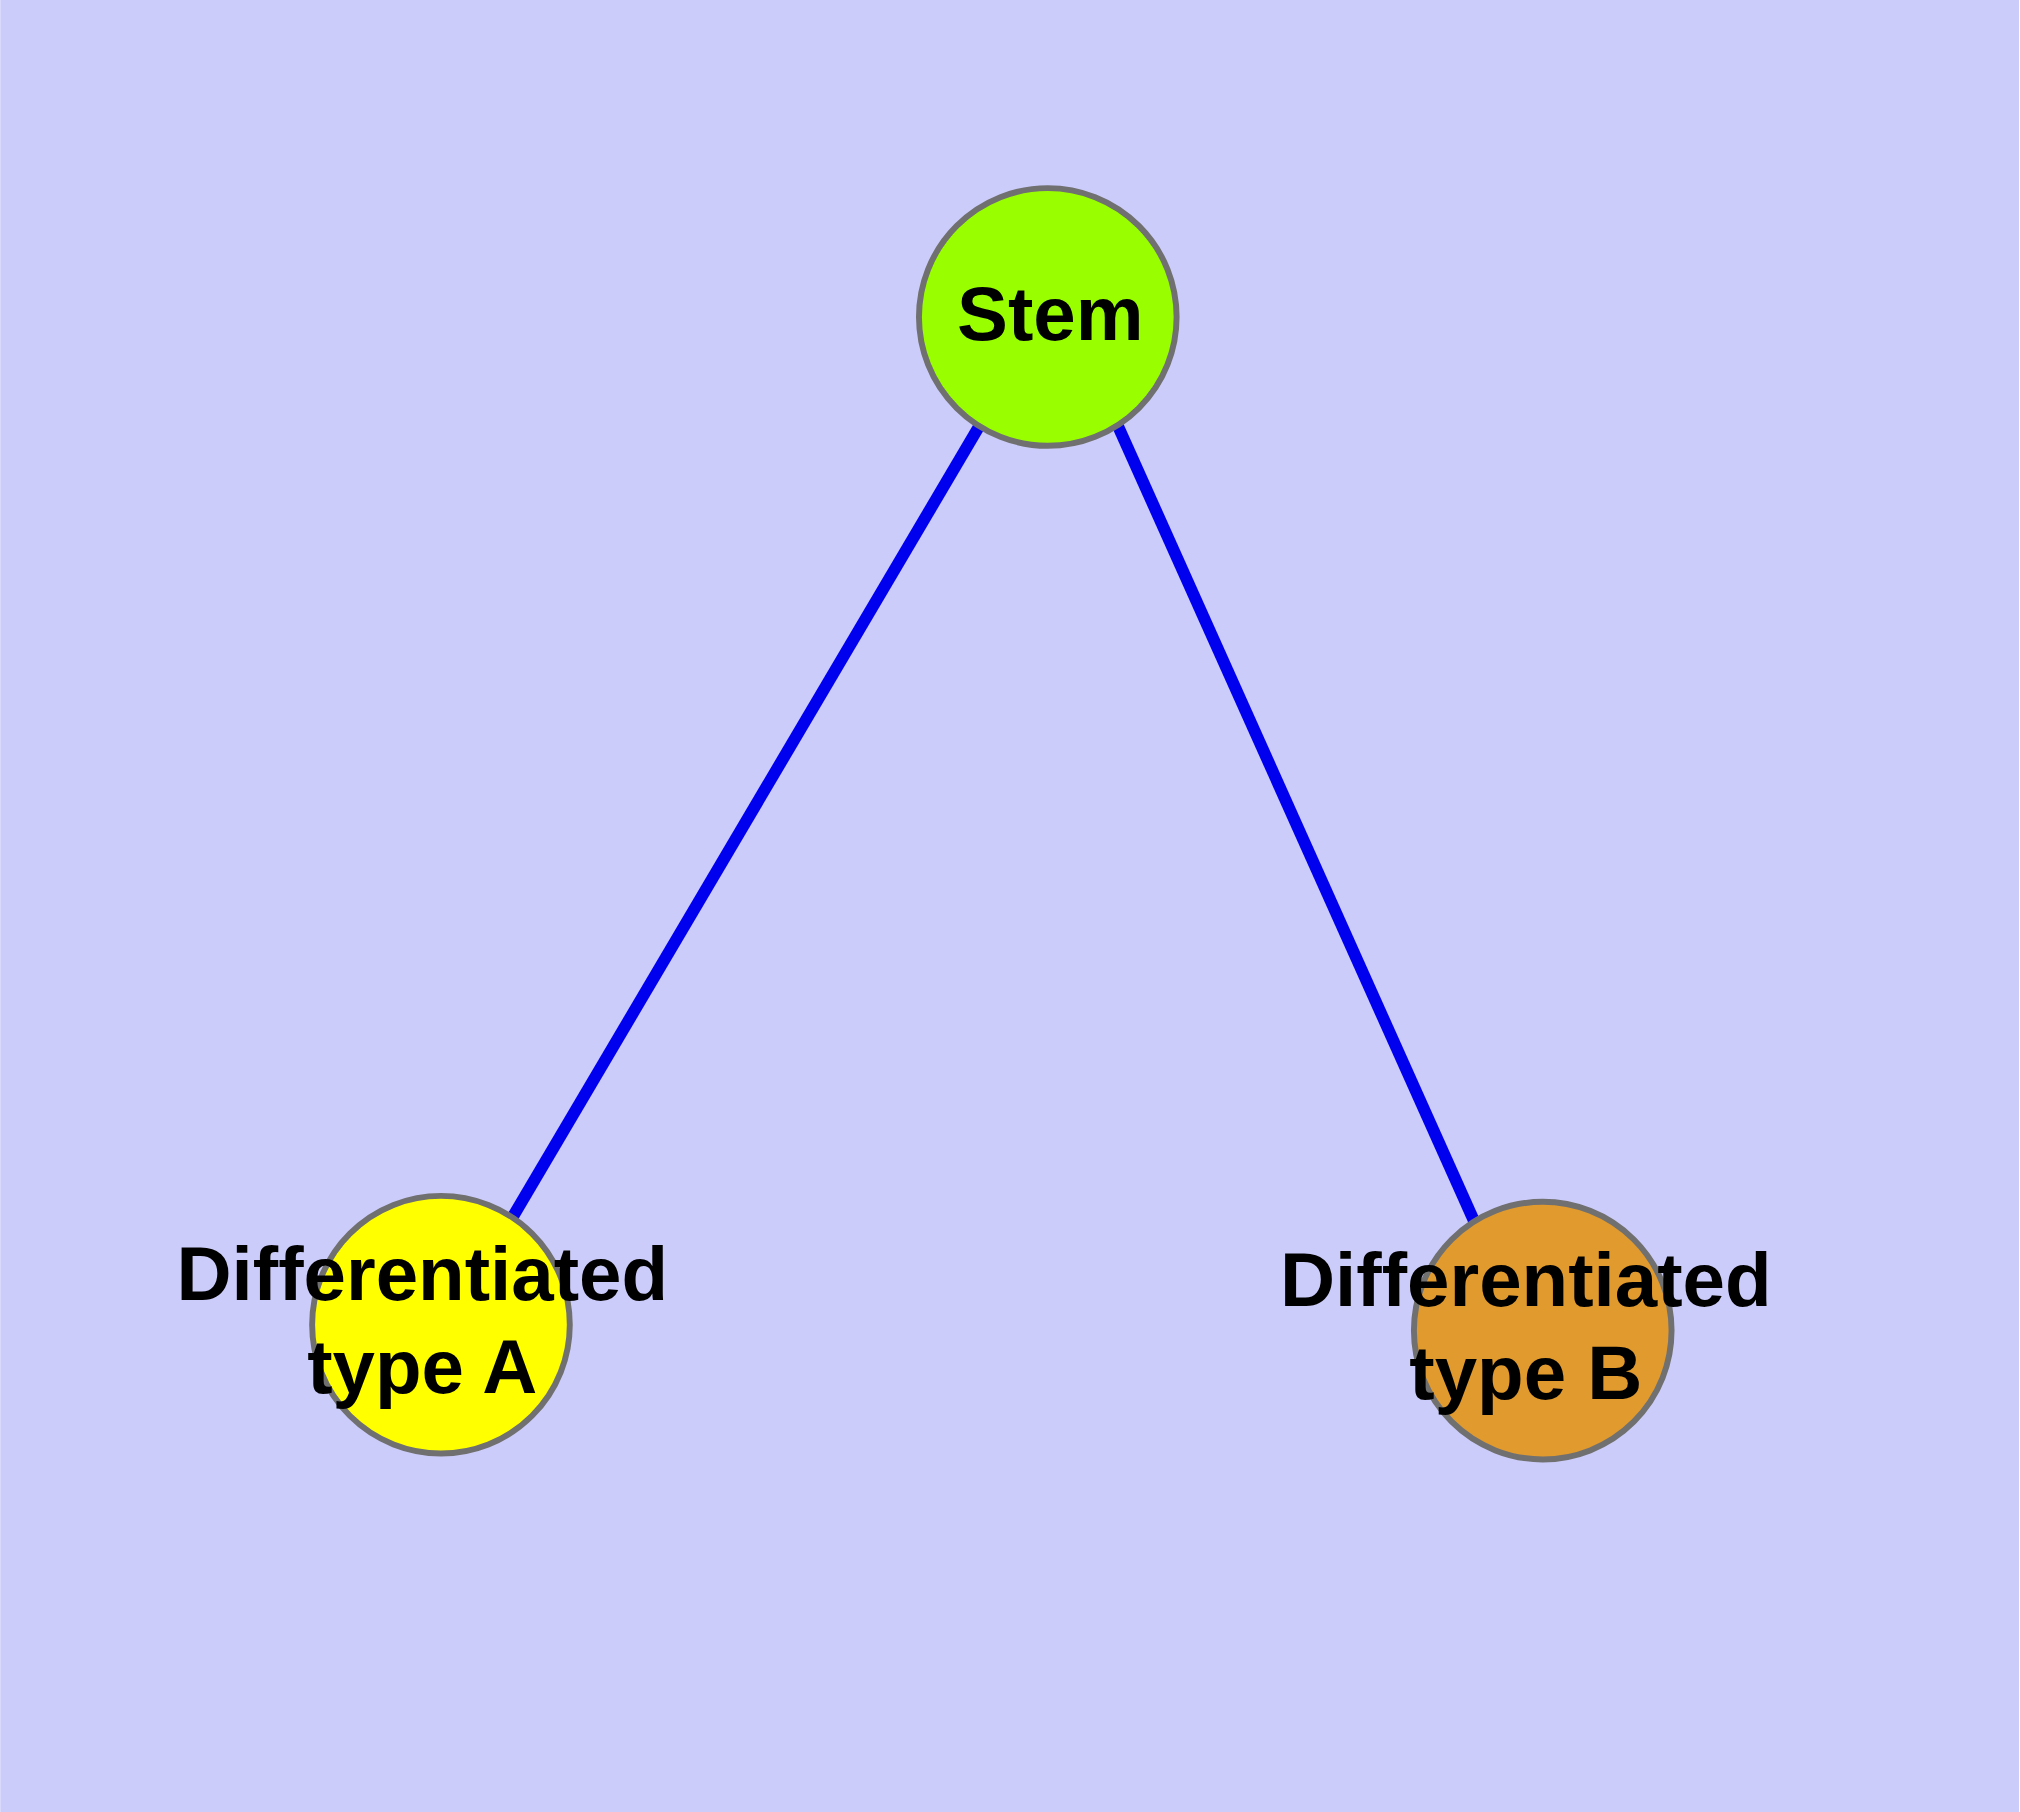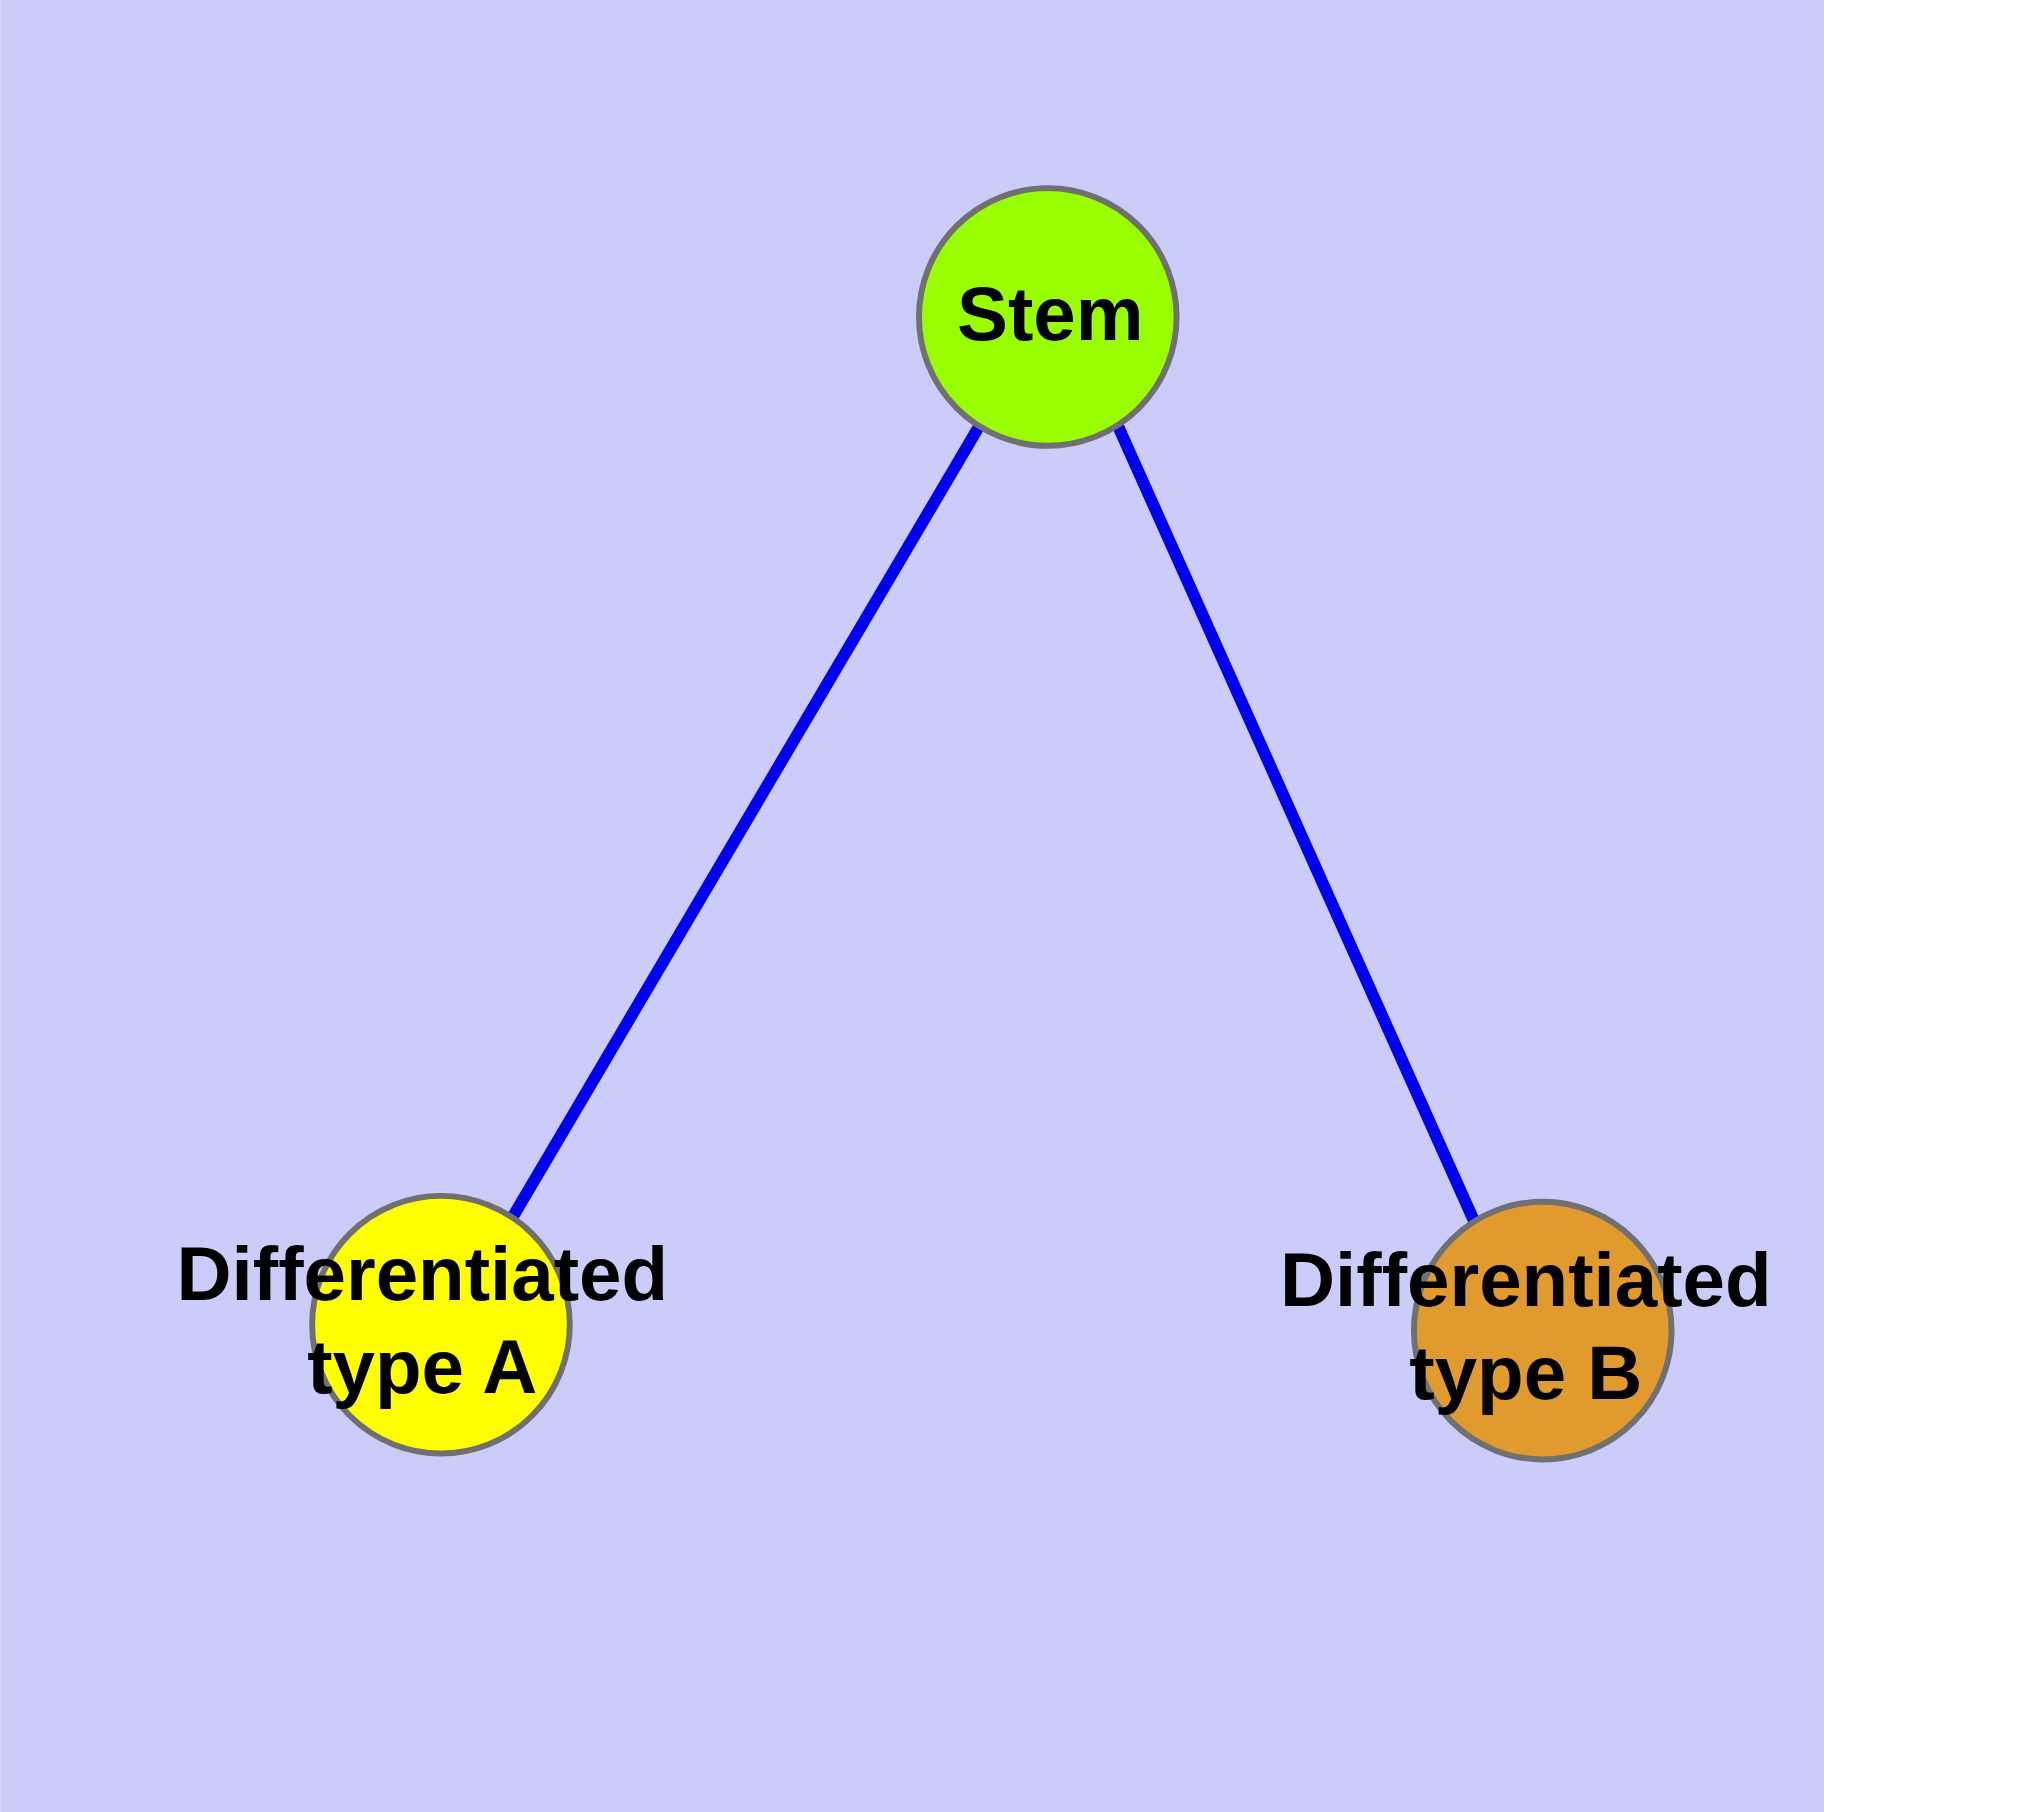--- a/index.html
+++ b/index.html
@@ -3,21 +3,21 @@
 <meta charset="utf-8">
 <title>Cell Differentiation Graph</title>
 <style>
   html, body {
     margin: 0;
     padding: 0;
     background: #ffffff;
   }
   #canvas-root {
     position: relative;
-    width: 1824px;
+    width: 2019px;
     height: 1812px;
     overflow: hidden;
     font-family: "Liberation Sans", "DejaVu Sans", sans-serif;
   }
   #graph-svg {
     position: absolute;
     top: 0;
     left: 0;
     width: 2021px;
     height: 1812px;

